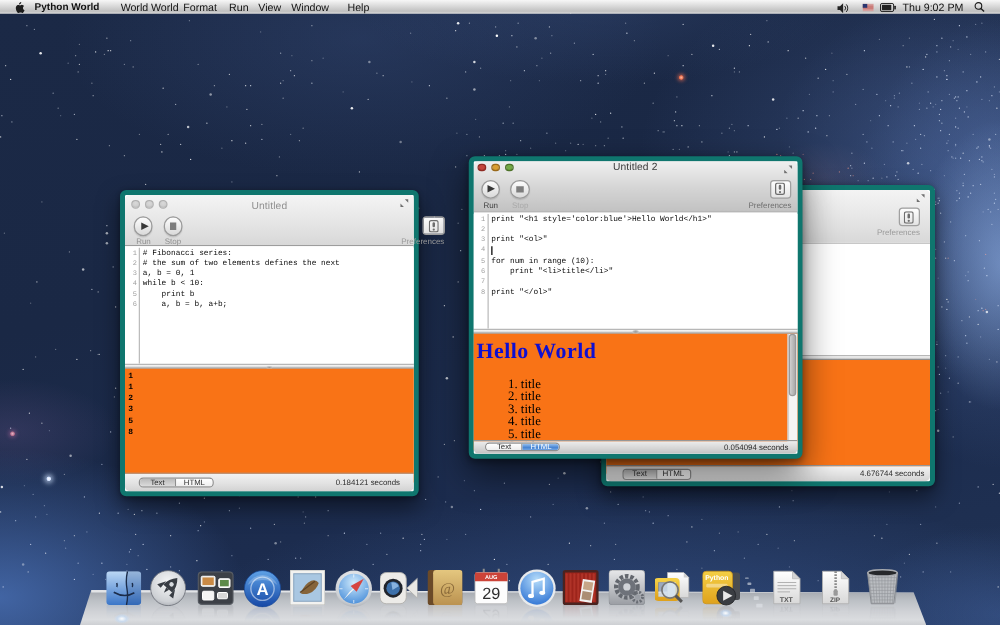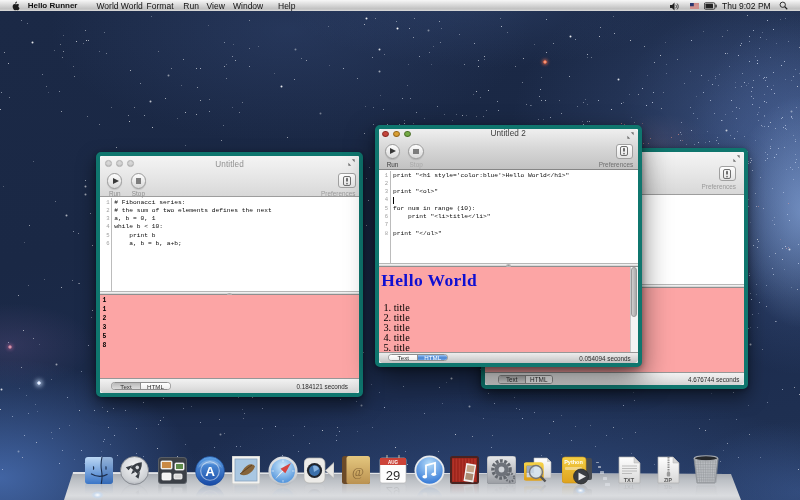--- a/index.html
+++ b/index.html
@@ -1167,21 +1167,21 @@
 .bbar{position:absolute;left:0;right:0;bottom:0;border-top:1px solid #979797;border-radius:0 0 4px 4px;
  background:linear-gradient(180deg,#ededed 0%,#d6d6d6 55%,#c2c2c2 100%)}
 .back .bbar{background:linear-gradient(180deg,#f2f2f2 0%,#e2e2e2 55%,#d2d2d2 100%)}
 .seg{position:absolute;display:flex;border:1px solid #8e8e8e;border-radius:3.5px;overflow:hidden;background:#fff}
 .seg div{font-size:6.2px;color:#2e2e2e;text-align:center;line-height:1}
 .seg .s1{border-right:1px solid #8e8e8e}
 .sel-gray{background:linear-gradient(180deg,#b9b9b9,#dcdcdc)}
 .sel-blue{background:linear-gradient(180deg,#9cc2ee 0%,#538ed9 50%,#4280d0 52%,#6ea2e2 100%);color:#fff !important}
 .unsel{background:linear-gradient(180deg,#ffffff,#eeeeee)}
 .timer{position:absolute;font-size:6.3px;color:#2b2b2b;white-space:nowrap}
-.out{position:absolute;left:0;right:0;background:#fca5a5;overflow:hidden}
+.out{position:absolute;left:0;right:0;background:#f97316;overflow:hidden}
 </style></head>
 <body>
 <div id="desk"></div>
 <div id="stars"></div>
 <div class="rstar" style="left:543px;top:60px;width:4px;height:4px;background:radial-gradient(circle,#ffb9a0 0%,#e86b4a 55%,rgba(220,80,50,0) 100%);box-shadow:0 0 3px 1px rgba(240,110,80,0.6)"></div>
 <div class="rstar" style="left:8px;top:345px;width:4px;height:4px;background:radial-gradient(circle,#e8b8c8 0%,#b06888 60%,rgba(170,90,140,0) 100%);box-shadow:0 0 3px 1.5px rgba(170,100,150,0.4)"></div>
 <div class="rstar" style="left:37px;top:381px;width:4px;height:4px;background:radial-gradient(circle,#ffffff 0%,#cfe0ff 55%,rgba(190,215,255,0) 100%);box-shadow:0 0 4px 1.5px rgba(210,228,255,0.75)"></div>
 <svg width="0" height="0" style="position:absolute">
     <defs>
 <linearGradient id="finder" x1="0" y1="0" x2="0" y2="1">
@@ -1381,21 +1381,21 @@
     <ellipse cx="14" cy="3.3" rx="11.4" ry="2.3" fill="#26282b"></ellipse>
     <ellipse cx="14" cy="3.3" rx="11.8" ry="2.5" fill="none" stroke="#a6a9ae" stroke-width="1.1"></ellipse>
   </svg>
 <div style="position:absolute;left:596.0px;top:461.8px;width:2.6px;height:1.6px;background:rgba(225,228,233,0.6);border-radius:0.5px"></div>
 <div style="position:absolute;left:598.2px;top:466.40000000000003px;width:3.0px;height:2.0px;background:rgba(225,228,233,0.6);border-radius:0.5px"></div>
 <div style="position:absolute;left:600.4000000000001px;top:471.40000000000003px;width:3.6px;height:2.4px;background:rgba(225,228,233,0.6);border-radius:0.5px"></div>
 <div style="position:absolute;left:602.6000000000001px;top:476.8px;width:4.2px;height:2.8px;background:rgba(225,228,233,0.6);border-radius:0.5px"></div>
 <div style="position:absolute;left:604.8000000000002px;top:482.6px;width:5.0px;height:3.2px;background:rgba(225,228,233,0.6);border-radius:0.5px"></div>
 <div class="glow" style="left:91px;top:490.5px;width:13px;height:8px"></div>
 <div class="glow" style="left:575px;top:487px;width:11px;height:7px"></div>
-<div class="win back" style="left:96px;top:152px;width:267px;height:244.5px">
+<div class="win back" style="left:96px;top:152px;width:239px;height:244.5px">
     <div class="chrome" style="height:41px"></div>
     <div class="tl" style="left:5.1px;top:4.2px;background:radial-gradient(circle at 50% 30%,#d9d9d9 0%,#cfcfcf 55%,#aaaaaa 100%);border:0.6px solid #b0b0b0"></div>
     <div class="tl" style="left:16.1px;top:4.2px;background:radial-gradient(circle at 50% 30%,#d9d9d9 0%,#cfcfcf 55%,#aaaaaa 100%);border:0.6px solid #b0b0b0"></div>
     <div class="tl" style="left:27.1px;top:4.2px;background:radial-gradient(circle at 50% 30%,#d9d9d9 0%,#cfcfcf 55%,#aaaaaa 100%);border:0.6px solid #b0b0b0"></div>
     <div class="wtitle" style="top:3.6px">Untitled</div>
     <svg class="rszi" viewBox="0 0 10 10">
       <path fill="#707070" d="M9.5 0.5v4l-4-4zM0.5 9.5v-4l4 4z"></path>
     </svg>
     <div class="cbtn" style="left:7.1000000000000005px;top:17.3px;width:15.4px;height:15.4px"></div>
     <div style="position:absolute;left:12.600000000000001px;top:21.6px;width:0;height:0;border-left:6.6px solid #383838;border-top:3.8px solid transparent;border-bottom:3.8px solid transparent"></div>
@@ -1508,21 +1508,21 @@
     print "&lt;li&gt;title&lt;/li&gt;"
 
 print "&lt;/ol&gt;" </div>
       <div style="position:absolute;left:14.3px;top:25.5px;width:1px;height:7.6px;background:#000"></div>
     </div>
     <div class="split" style="top:134px">
       <div class="dimple"></div>
     </div>
     <div class="out" style="top:138px;height:93px">
       <div style="font-family:'Liberation Serif',serif;font-weight:bold;font-size:17.5px;letter-spacing:0.4px;color:#0f0fd2;margin:3.5px 0 0 2.5px">Hello World</div>
-      <ol style="margin:12px 0 0 0;padding-left:15px;font-family:'Liberation Serif',serif;font-size:10.3px;line-height:9.9px;color:#000">
+      <ol style="margin:12px 0 0 0;padding-left:38px;font-family:'Liberation Serif',serif;font-size:10.3px;line-height:9.9px;color:#000">
         <li>title</li>
         <li>title</li>
         <li>title</li>
         <li>title</li>
         <li>title</li>
         <li>title</li>
       </ol>
       <div style="position:absolute;right:0;top:0;bottom:0;width:7.5px;background:#f4f4f4;border-left:1px solid #c9c9c9"></div>
       <div style="position:absolute;right:1px;top:0.5px;width:5.5px;height:50px;border-radius:3px;background:linear-gradient(90deg,#cfcfcf,#a9a9a9);border:0.5px solid #999"></div>
     </div>
@@ -1531,21 +1531,21 @@
         <div class="s1 unsel" style="width:29px;line-height:6.8px">Text</div>
         <div class="sel-blue" style="width:29px;line-height:6.8px">HTML</div>
       </div>
       <div class="timer" style="right:7px;top:2.6px">0.054094 seconds</div>
     </div>
   </div>
 <div id="menubar">
     <svg width="9" height="10" viewBox="0 0 17 20" style="position:absolute;left:11px;top:0.8px">
       <path fill="#1c1c1c" d="M11.5 1.2c.1 1-.3 2-1 2.8-.7.8-1.8 1.4-2.8 1.3-.1-1 .4-2 1-2.7C9.4 1.8 10.6 1.3 11.5 1.2zM14.2 10.6c0-2.1 1.7-3.1 1.8-3.2-1-1.4-2.5-1.6-3-1.6-1.3-.1-2.5.8-3.2.8-.7 0-1.7-.8-2.8-.7-1.4 0-2.8.8-3.5 2.1-1.5 2.6-.4 6.5 1.1 8.6.7 1 1.6 2.2 2.7 2.1 1.1 0 1.5-.7 2.8-.7 1.3 0 1.7.7 2.8.7 1.2 0 1.9-1 2.6-2.1.8-1.2 1.2-2.4 1.2-2.4S14.2 13 14.2 10.6z"></path>
     </svg>
-    <span style="left:27.7px;font-size:8px"><b>Hello Runner</b></span>
+    <span style="left:27.7px;font-size:8px"><b>Python World</b></span>
     <span style="left:96.5px">World</span>
     <span style="left:120.8px">World</span>
     <span style="left:146.6px">Format</span>
     <span style="left:183.3px">Run</span>
     <span style="left:206.6px">View</span>
     <span style="left:233px">Window</span>
     <span style="left:278px">Help</span>
     <svg width="10" height="9" viewBox="0 0 20 18" style="position:absolute;left:669px;top:1.5px">
       <path fill="#222" d="M2 6h4l5-5v16l-5-5H2z"></path>
       <path fill="none" stroke="#222" stroke-width="1.6" d="M13.5 5.5a5 5 0 0 1 0 7M16 3a8.5 8.5 0 0 1 0 12"></path>

